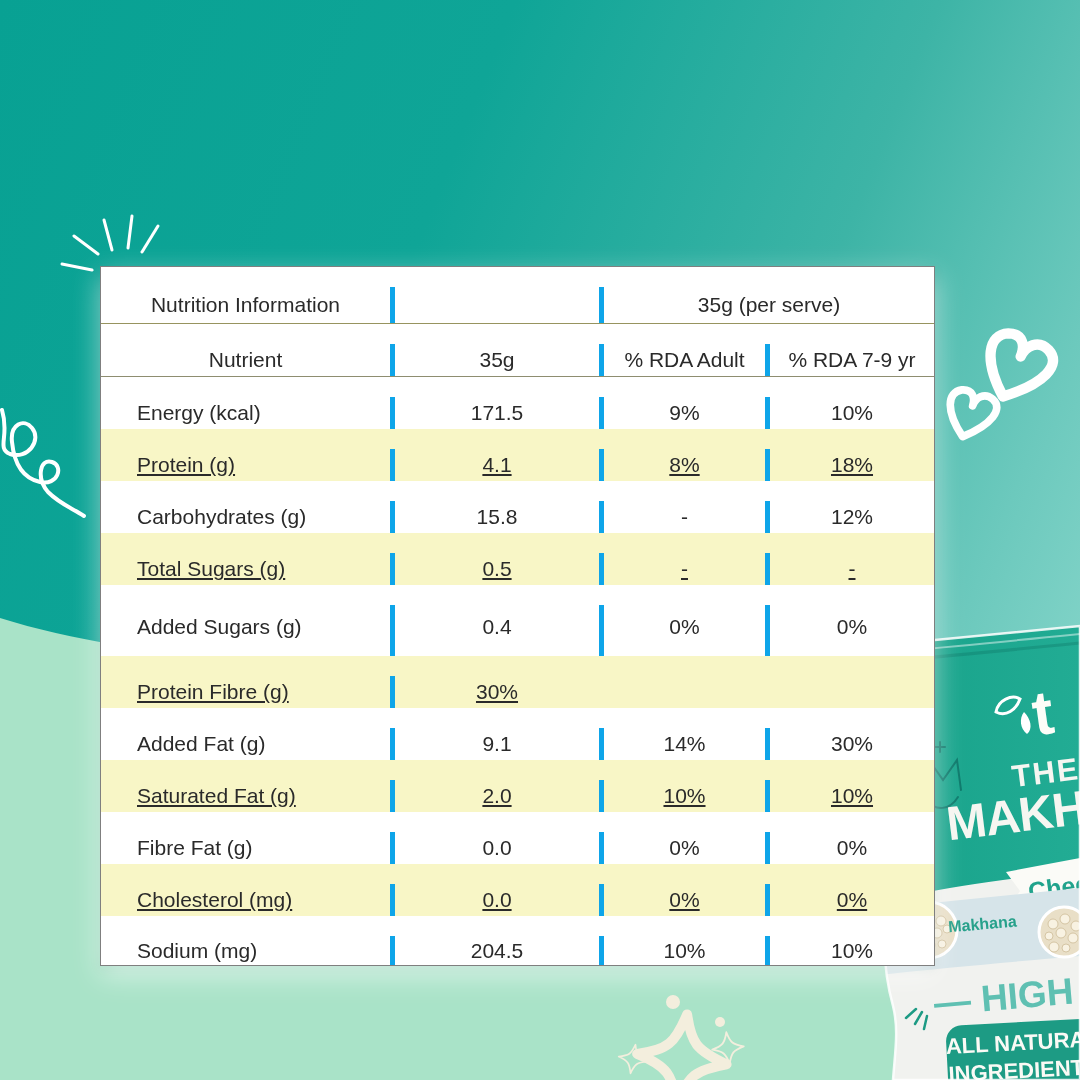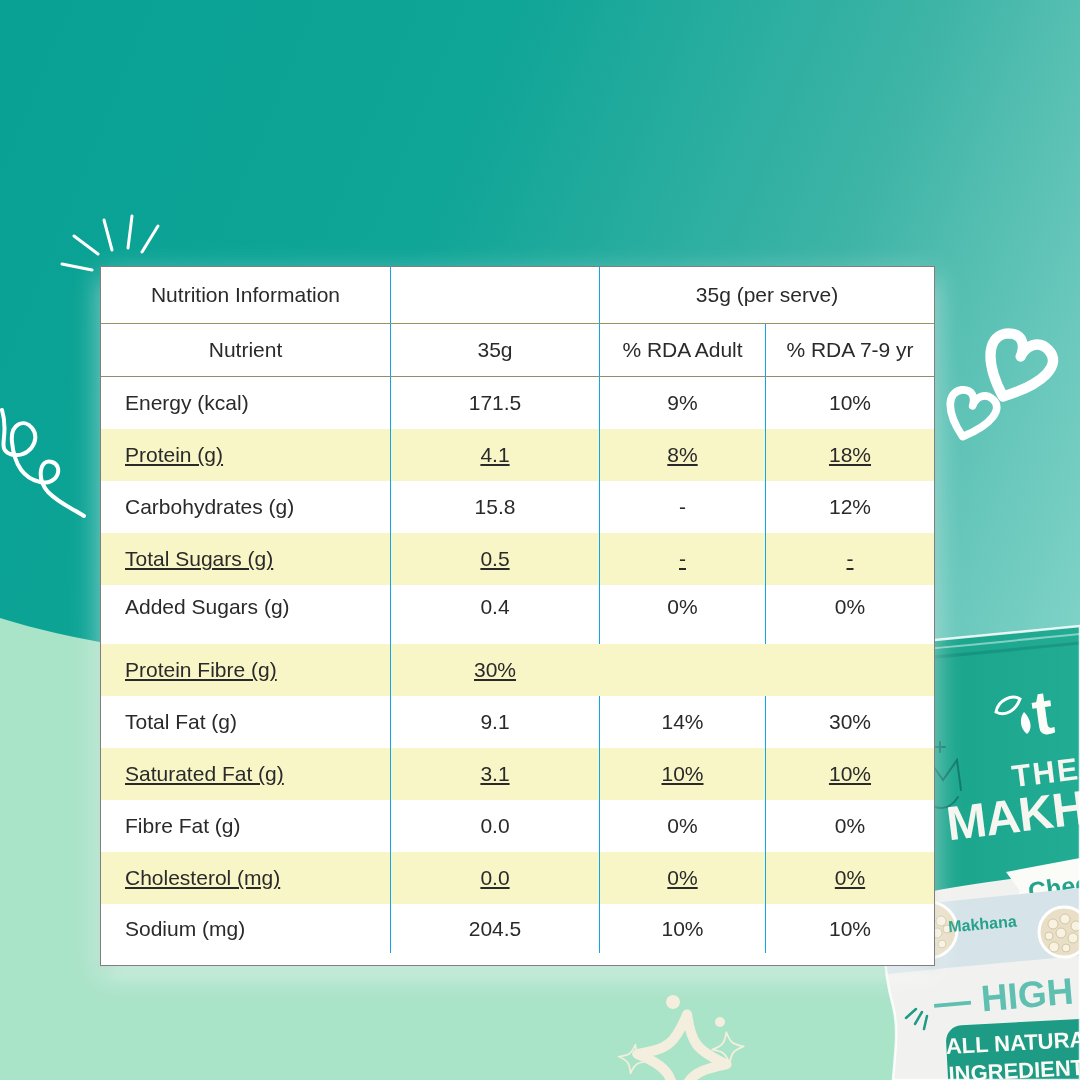--- a/index.html
+++ b/index.html
@@ -12,25 +12,25 @@
   
   .ntable{
     left:100px;top:266px;width:835px;height:700px;background:#ffffff;
     border:1px solid #7f7f7f;box-sizing:border-box;
     box-shadow:0 10px 26px rgba(255,255,255,.55),0 3px 10px rgba(0,80,70,.10);
     color:#2a2a2a;z-index:6;
   }
   .h1row{display:grid;grid-template-columns:289px 209px 1fr;height:56px;border-bottom:1px solid #97945f;}
   .h2row{display:grid;grid-template-columns:289px 209px 166px 1fr;height:52px;border-bottom:1px solid #8e8d70;}
   .trow{display:grid;grid-template-columns:289px 209px 166px 1fr;height:52px;}
-  .trow.tall{height:59px;}
+  .trow.tall{height:71px;}
   .trow.last{height:49px;text-align:right;}
-  .c{display:flex;align-items:center;justify-content:center;font-size:21px;line-height:1.1;}
-  .vline{border-left:1px solid #0ea5e9;}
-  .trow .c1{justify-content:flex-start;padding-left:24px;}
+  .c{display:flex;align-items:center;justify-content:center;font-size:21px;line-height:1.1;margin-top:20px;}
+  .vline{border-left:5px solid #0ea5e9;}
+  .trow .c1{justify-content:flex-start;padding-left:36px;}
   .trow.tall .c{align-items:flex-start;padding-top:10px;}
   .yellow{background:#f8f6c6;text-decoration:underline;}
   .hdr{font-size:21px;}
   
   svg{display:block;}
   .blob{left:0;top:610px;z-index:1;}
   .burst{left:48px;top:202px;z-index:7;}
   .squig{left:0;top:398px;z-index:2;}
   .hearts{left:928px;top:312px;z-index:2;}
   .spark{left:598px;top:983px;z-index:3;}
@@ -201,28 +201,28 @@
       <div class="c c1">Added Sugars (g)</div>
       <div class="c vline">0.4</div>
       <div class="c vline">0%</div>
       <div class="c vline">0%</div>
     </div>
     <div class="trow yellow">
       <div class="c c1">Protein Fibre (g)</div>
       <div class="c vline">30%</div>
     </div>
     <div class="trow">
-      <div class="c c1">Total Fat (g)</div>
+      <div class="c c1">Added Fat (g)</div>
       <div class="c vline">9.1</div>
       <div class="c vline">14%</div>
       <div class="c vline">30%</div>
     </div>
     <div class="trow yellow">
       <div class="c c1">Saturated Fat (g)</div>
-      <div class="c vline">3.1</div>
+      <div class="c vline">2.0</div>
       <div class="c vline">10%</div>
       <div class="c vline">10%</div>
     </div>
     <div class="trow">
       <div class="c c1">Fibre Fat (g)</div>
       <div class="c vline">0.0</div>
       <div class="c vline">0%</div>
       <div class="c vline">0%</div>
     </div>
     <div class="trow yellow">

